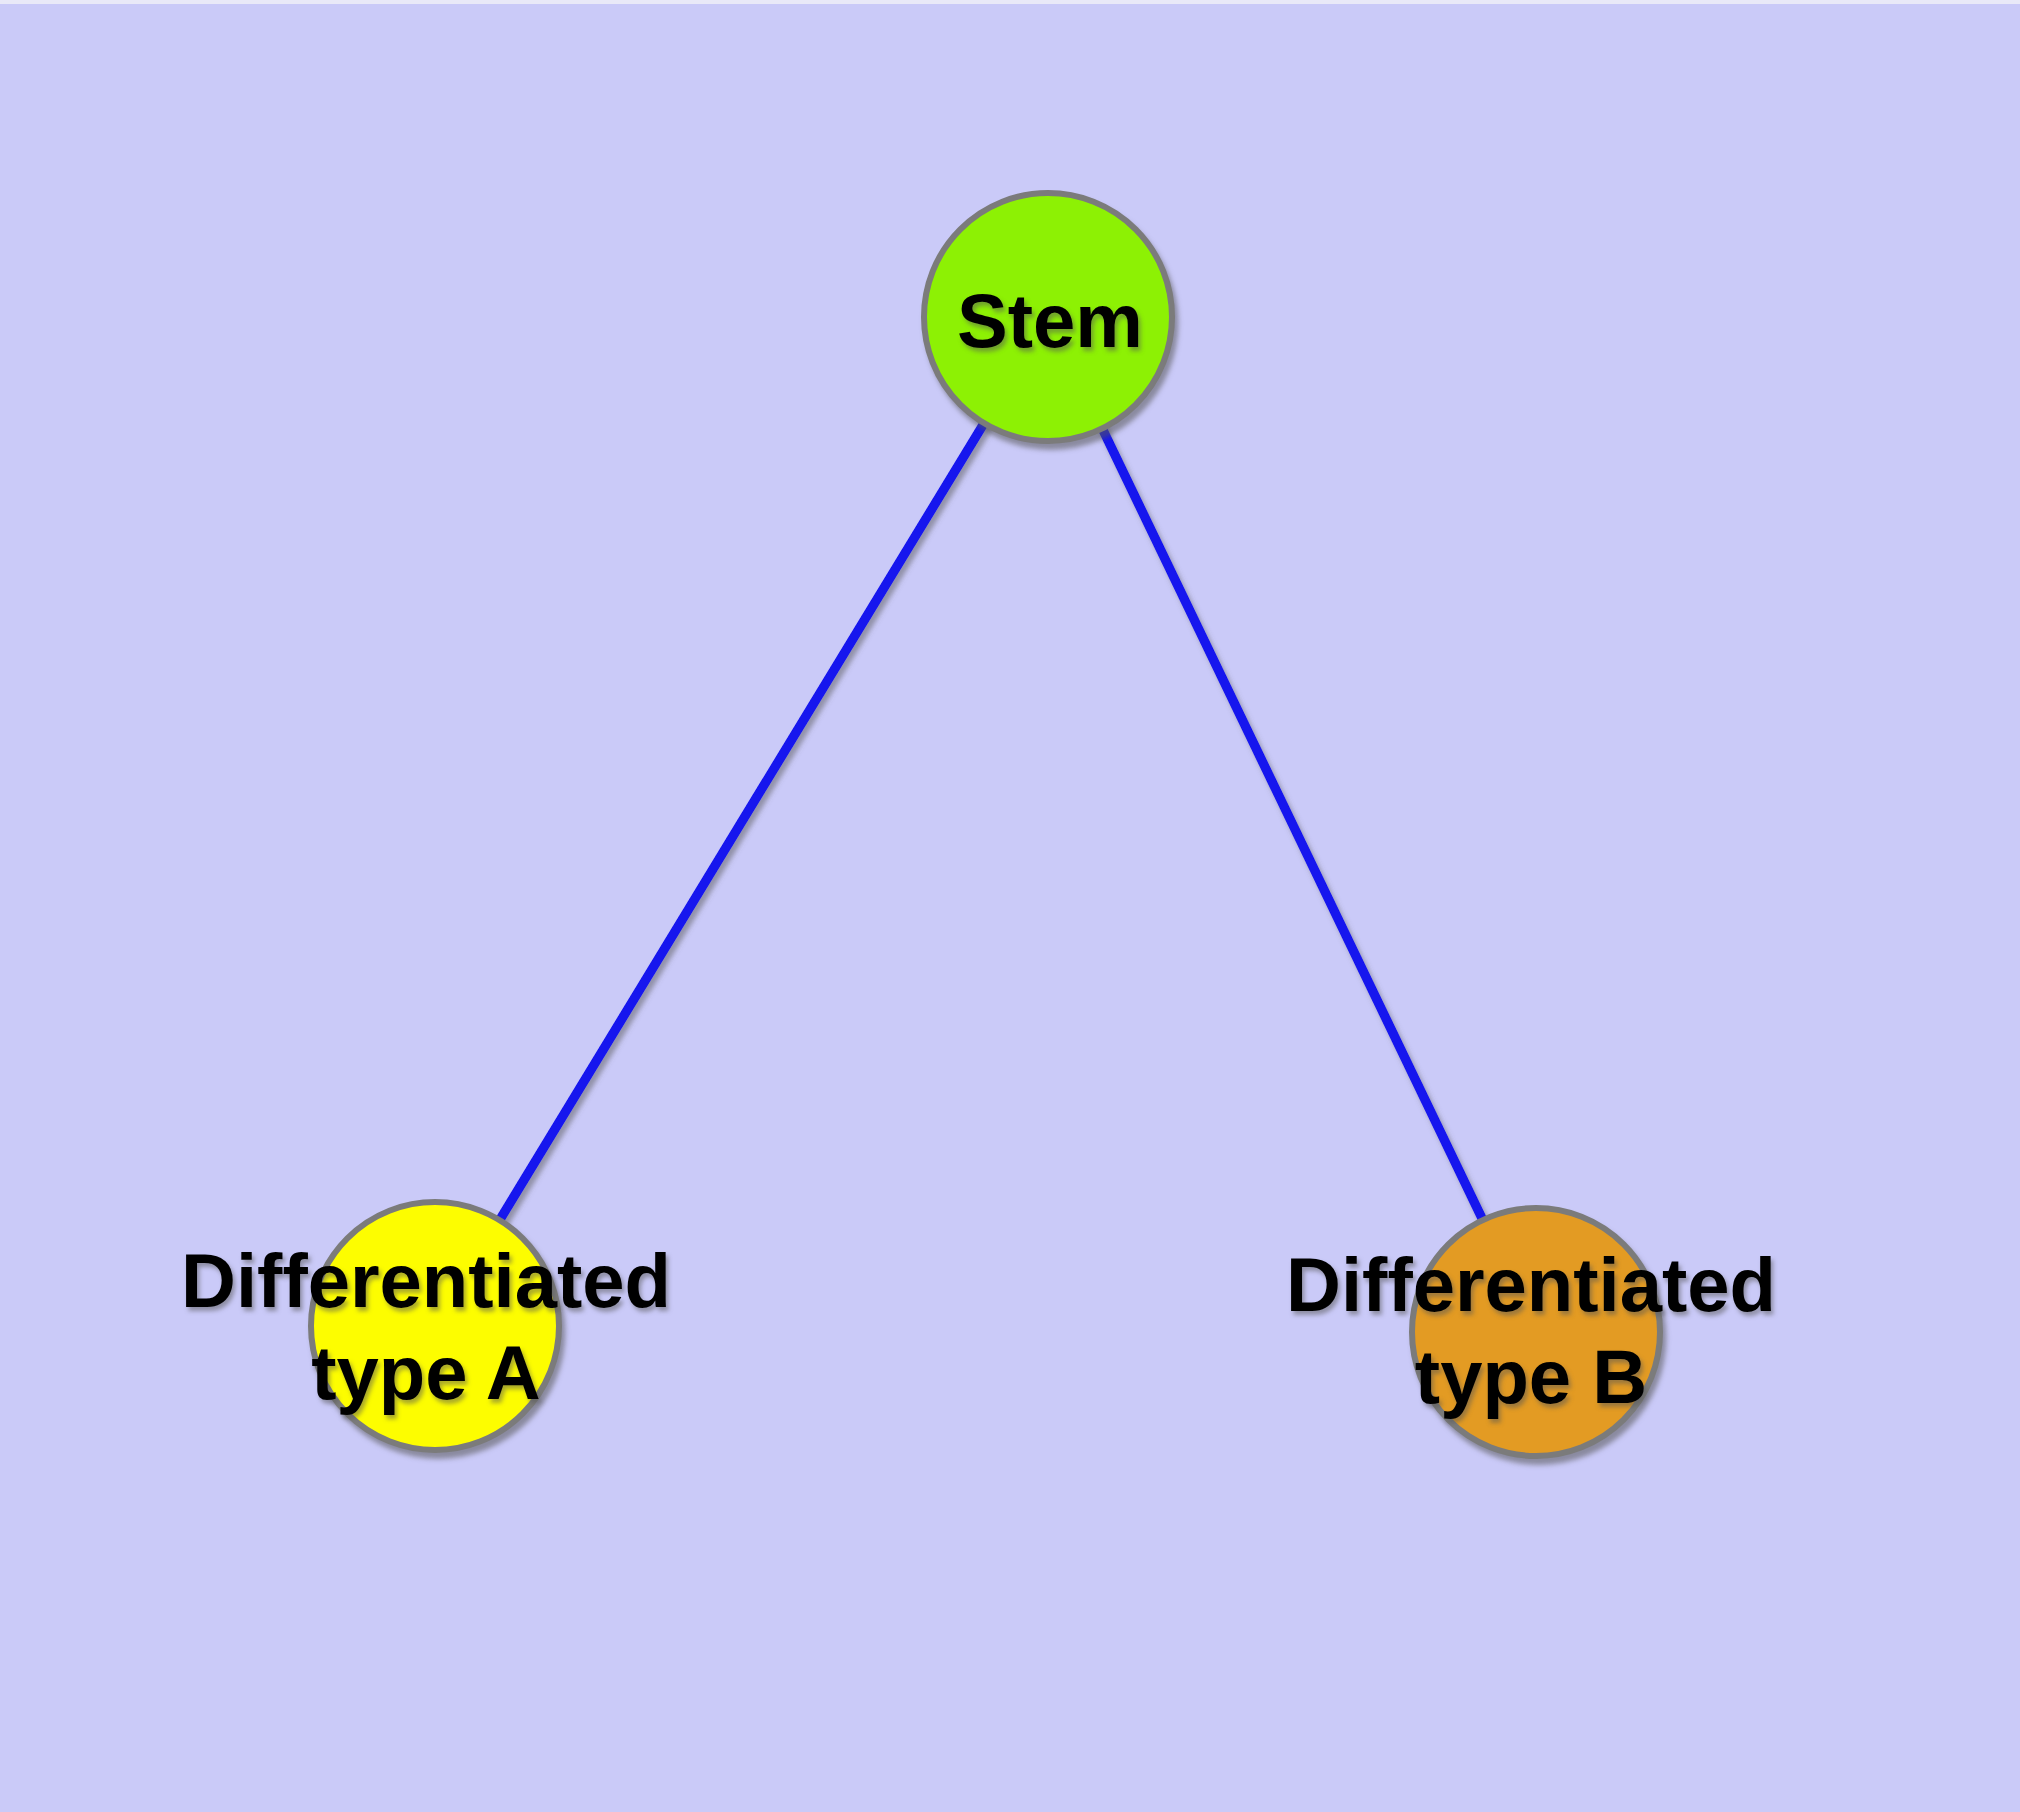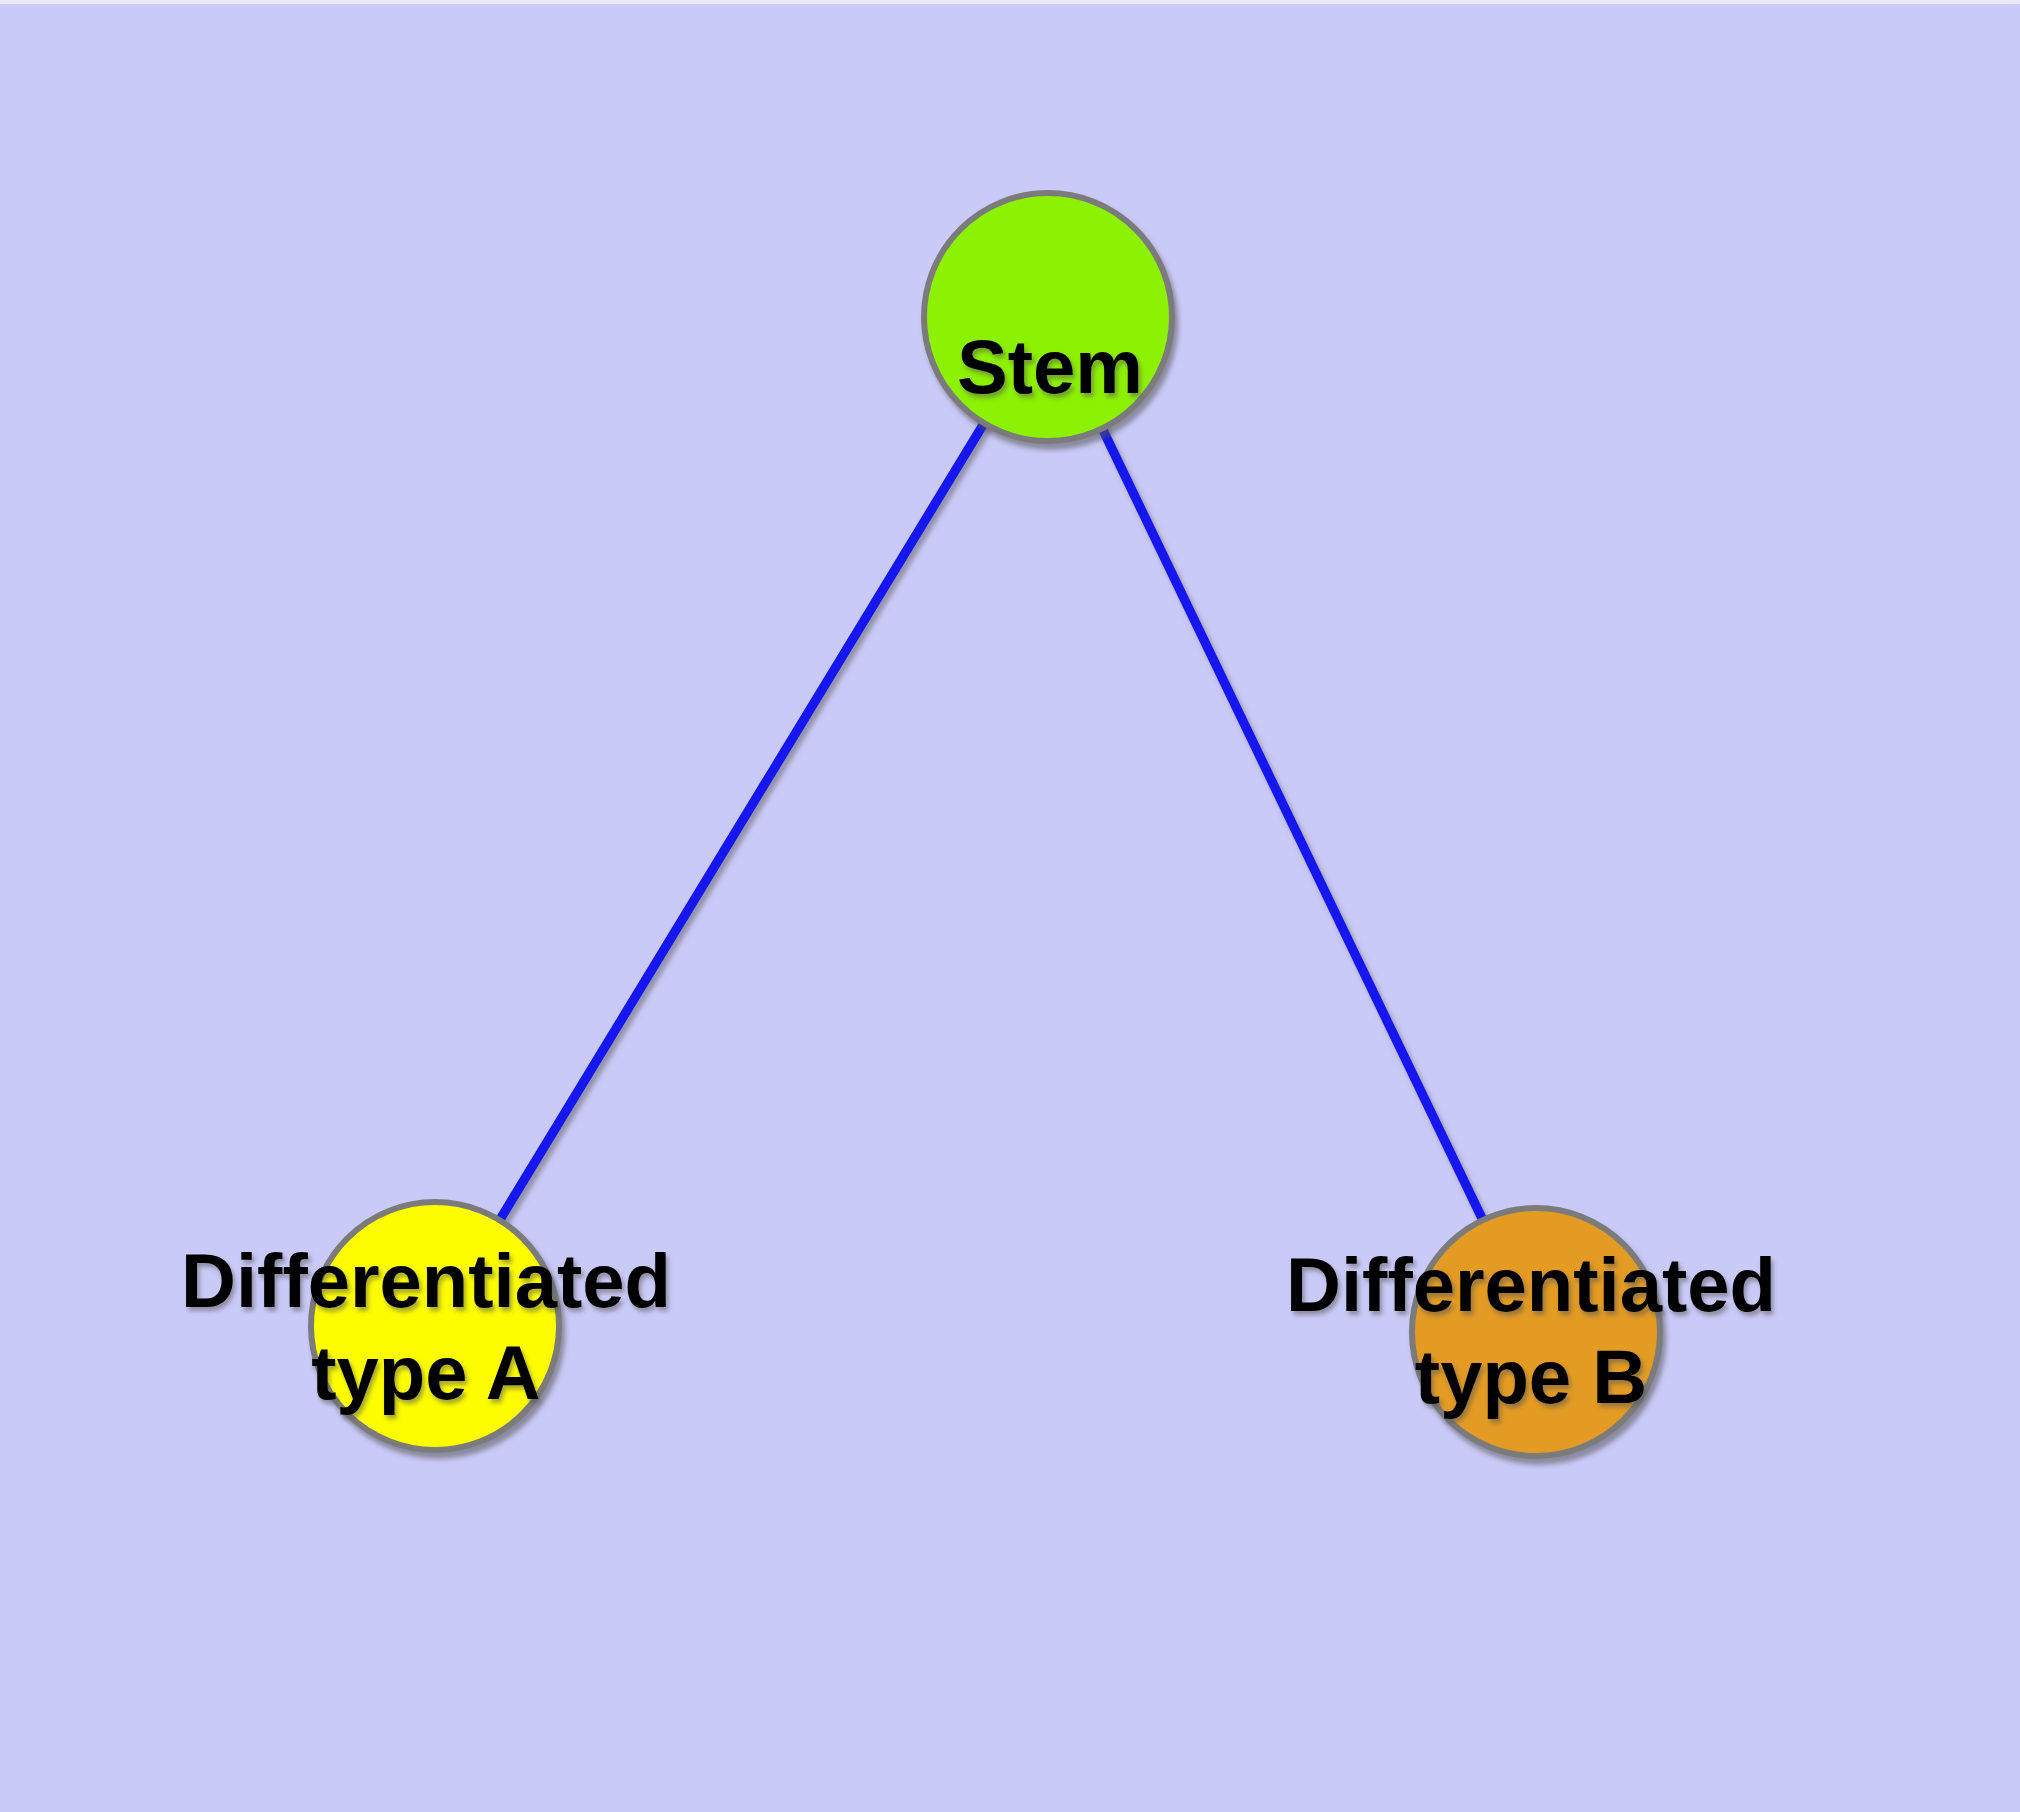--- a/index.html
+++ b/index.html
@@ -54,21 +54,20 @@
     color: #000000;
     font-weight: bold;
     text-align: center;
     white-space: pre-line;
     text-shadow: 2.5px 4.2px 4.2px rgba(85,85,85,0.5);
   }
   .node-label.stem {
     left: 1050px; top: 320px;
     font-size: 76px;
     line-height: 85px;
-    margin-top: 46px;
   }
   .node-label.type-a {
     left: 426px; top: 1327px;
     font-size: 76px;
     line-height: 92px;
   }
   .node-label.type-b {
     left: 1531px; top: 1331px;
     font-size: 76px;
     line-height: 92px;

